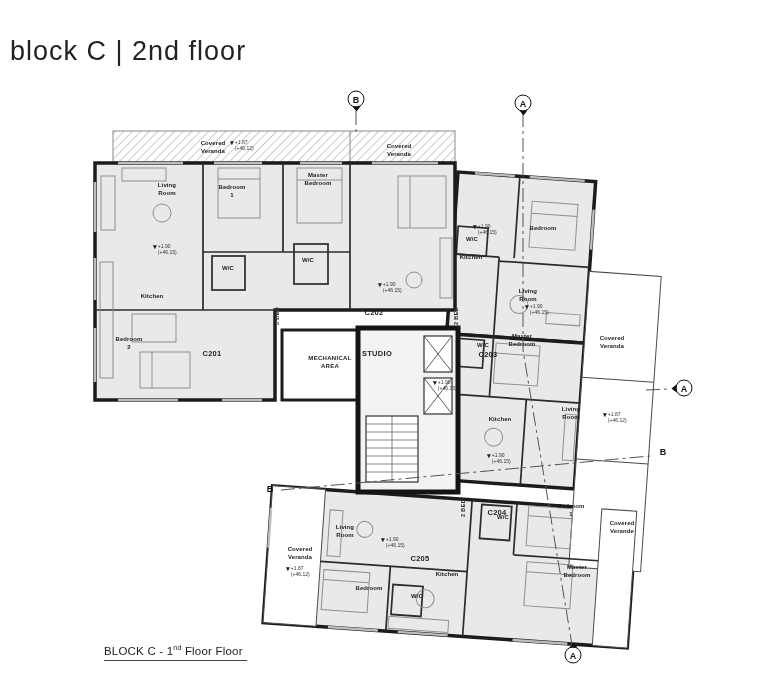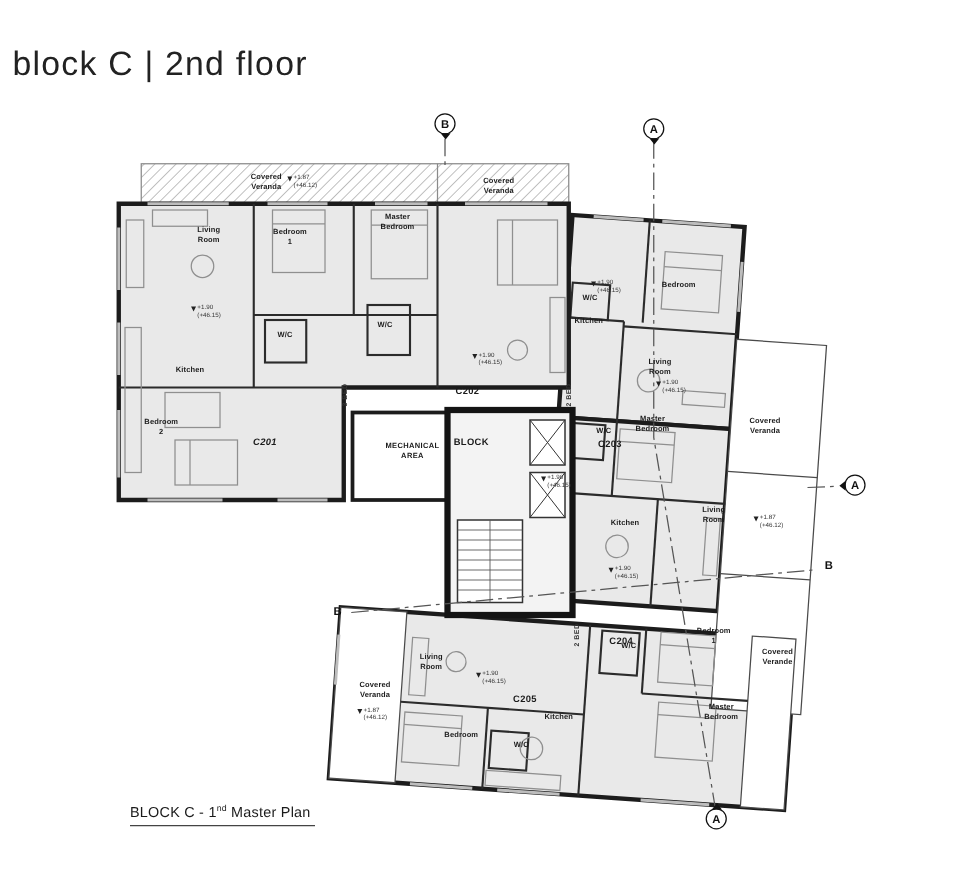--- a/index.html
+++ b/index.html
@@ -219,22 +219,22 @@
 Bedroom</div>
       <div class="lbl" style="left: 543px; top: 229px; transform: translate(-50%, -50%);">Bedroom</div>
       <div class="lbl" style="left: 472px; top: 240px; transform: translate(-50%, -50%);">W/C</div>
       <div class="lbl" style="left: 471px; top: 258px; transform: translate(-50%, -50%);">Kitchen</div>
       <div class="lbl" style="left: 308px; top: 261px; transform: translate(-50%, -50%);">W/C</div>
       <div class="lbl" style="left: 228px; top: 269px; transform: translate(-50%, -50%);">W/C</div>
       <div class="lbl unit" style="left: 374px; top: 265px; transform: translate(-50%, -50%);">C202</div>
       <div class="lbl" style="left: 152px; top: 297px; transform: translate(-50%, -50%);">Kitchen</div>
       <div class="lbl" style="left: 528px; top: 295px; transform: translate(-50%, -50%);">Living
 Room</div>
-      <div class="lbl unit" style="left: 212px; top: 306px; transform: translate(-50%, -50%); font-style: italic;">C201</div>
-      <div class="lbl unit" style="left: 377px; top: 306px; transform: translate(-50%, -50%);">BLOCK</div>
+      <div class="lbl unit" style="left: 212px; top: 306px; transform: translate(-50%, -50%);">C201</div>
+      <div class="lbl unit" style="left: 377px; top: 306px; transform: translate(-50%, -50%);">STUDIO</div>
       <div class="lbl unit" style="left: 488px; top: 307px; transform: translate(-50%, -50%);">C203</div>
       <div class="lbl bed-count" style="left: 277px; top: 316px; transform: translate(-50%, -50%) rotate(-90deg);">3 BED</div>
       <div class="lbl bed-count" style="left: 456px; top: 316px; transform: translate(-50%, -50%) rotate(-90deg);">2 BED</div>
       <div class="lbl" style="left: 129px; top: 343px; transform: translate(-50%, -50%);">Bedroom
 2</div>
       <div class="lbl" style="left: 522px; top: 340px; transform: translate(-50%, -50%);">Master
 Bedroom</div>
       <div class="lbl" style="left: 483px; top: 346px; transform: translate(-50%, -50%);">W/C</div>
       <div class="lbl" style="left: 612px; top: 342px; transform: translate(-50%, -50%);">Covered
 Veranda</div>
@@ -323,15 +323,15 @@
         <span class="ptr left"></span>
       </div>
       <div class="sec" style="left: 663px; top: 452px;"><span>B</span></div>
       <div class="sec" style="left: 270px; top: 489px;"><span>B</span></div>
       <div class="sec circ" style="left: 573px; top: 655px;">
         <span>A</span>
         <span class="ptr up"></span>
       </div>
     </div>
 
-  <div class="caption"><span>BLOCK C - 1</span><sup>nd</sup><span> Master Plan</span></div>
+  <div class="caption"><span>BLOCK C - 1</span><sup>nd</sup><span> Floor Floor</span></div>
 
 </div>
 
 </body></html>

